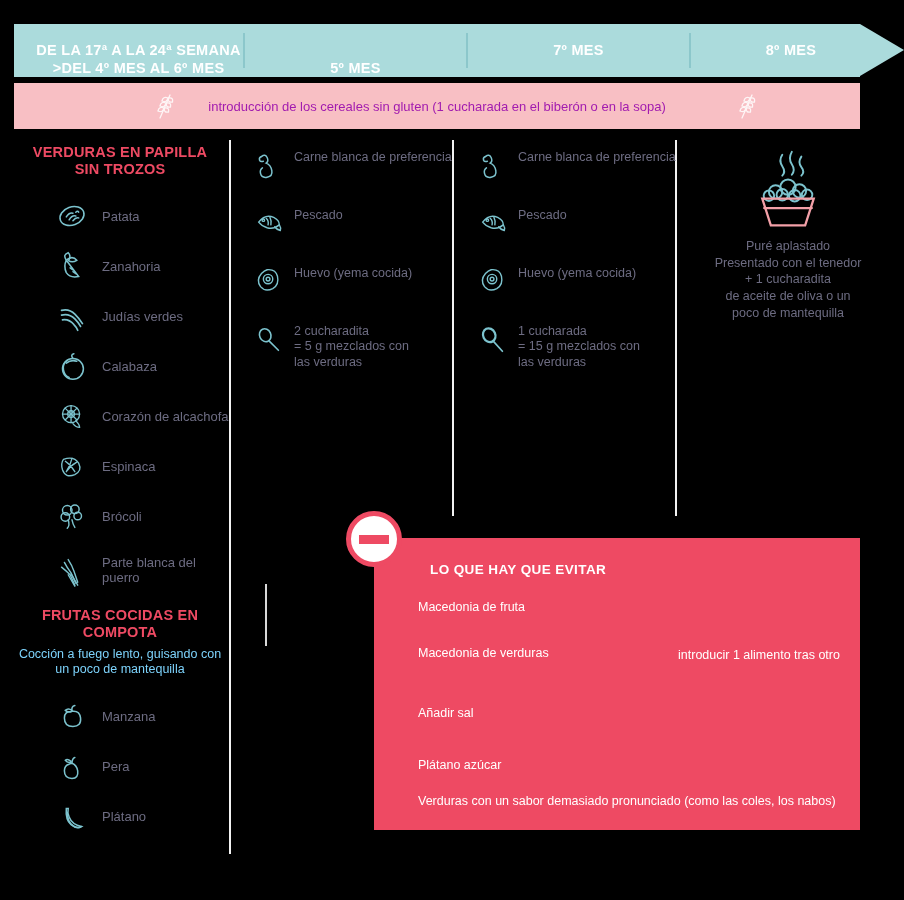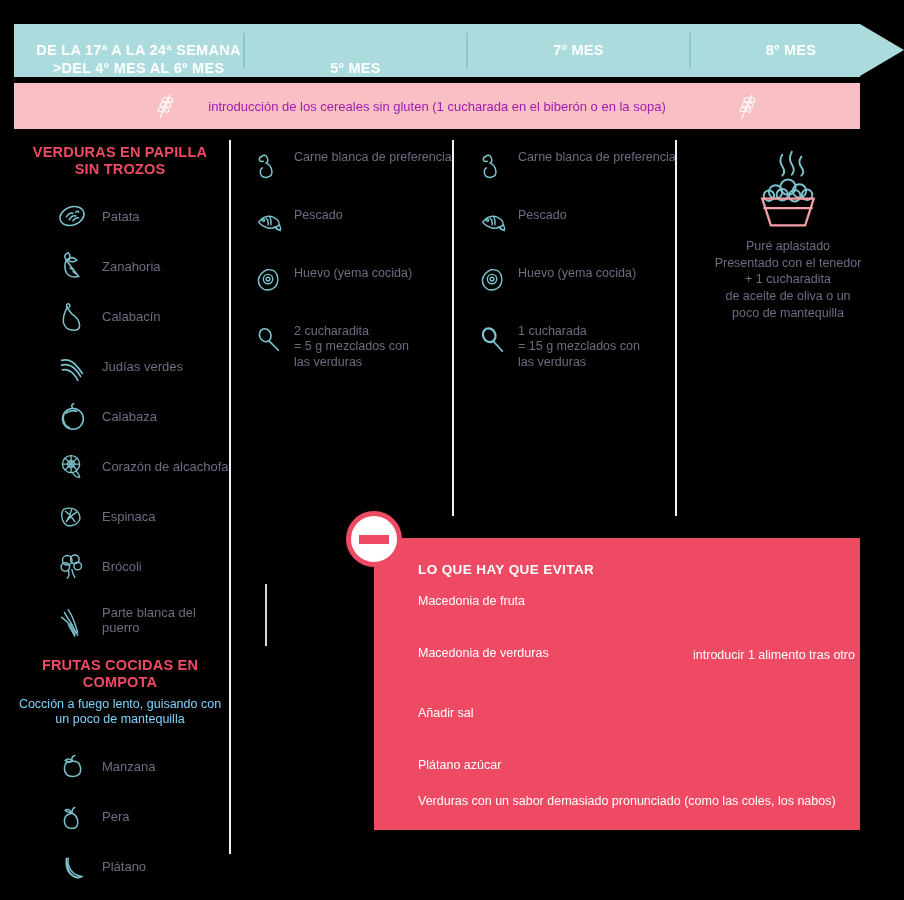--- a/index.html
+++ b/index.html
@@ -62,30 +62,30 @@
   .m-label{margin-left:8px;color:#6d6c82;font-size:12.5px;line-height:1.22;padding-top:2px;}
   .m-row.spoon{margin-top:16px;}
 
   
   .col-eight{position:absolute;left:690px;top:150px;width:196px;text-align:center;}
   .bowl-wrap{height:80px;display:flex;align-items:center;justify-content:center;}
   .eight-text{margin-top:8px;color:#6d6c82;font-size:12.5px;line-height:1.33;}
 
   
   .avoid-panel{position:absolute;left:374px;top:538px;width:486px;height:292px;background:#ee4a63;}
-  .avoid-title{position:absolute;left:44px;top:24px;color:#fff;font-weight:bold;font-size:13.5px;letter-spacing:.4px;}
+  .avoid-title{position:absolute;left:56px;top:24px;color:#fff;font-weight:bold;font-size:13.5px;letter-spacing:.4px;}
   .avoid-items{position:absolute;left:44px;top:56px;width:200px;}
   .avoid-item{color:#fff;font-size:12.5px;line-height:1.25;}
-  .avoid-item.i0{position:absolute;top:0;}
+  .avoid-item.i0{position:absolute;top:6px;}
   .avoid-item.i1{position:absolute;top:52px;}
   .avoid-item.i2{position:absolute;top:112px;}
   .avoid-item.i3{position:absolute;top:164px;}
   .avoid-wide{position:absolute;left:44px;top:256px;color:#fff;font-size:12.5px;}
   .avoid-sep{position:absolute;left:265px;top:584px;width:1.5px;height:62px;background:#fff;opacity:.85;}
-  .avoid-note{position:absolute;left:300px;top:110px;width:200px;text-align:center;color:#fff;font-size:12.5px;}
+  .avoid-note{position:absolute;left:285px;top:110px;width:200px;text-align:center;color:#fff;font-size:12.5px;}
   .stop-sign{position:absolute;left:346px;top:511px;width:56px;height:56px;border-radius:50%;
     background:#fff;border:5px solid #ee4a63;box-sizing:border-box;
     display:flex;align-items:center;justify-content:center;z-index:5;}
   .stop-bar{width:30px;height:9px;background:#ee4a63;}
 </style>
 </head>
 <body>
 
 <div id="page">
 
@@ -167,29 +167,20 @@
           <svg viewBox="0 0 40 40" width="38" height="38" fill="none" stroke="#7cc3ce" stroke-width="1.6" stroke-linecap="round">
             <path d="M14 14 L27 31 q-9 2 -13 -4 q-3 -7 0 -13z"></path>
             <path d="M14 14 q-4 -6 2 -8 q3 3 1 7"></path>
             <path d="M15 13 q6 -4 10 1 q-5 3 -9 0"></path>
             <path d="M18 22 l3 2 M21 26 l3 2"></path>
           </svg>
         </span>
         <span class="food-label">Zanahoria</span>
       </div>
 
-      <div class="food-row">
-        <span class="food-icon">
-          <svg viewBox="0 0 40 40" width="38" height="38" fill="none" stroke="#7cc3ce" stroke-width="1.6" stroke-linecap="round">
-            <path d="M15 11 q2 4 5 7 q8 5 8 12 q0 5 -6 5 q-9 0 -11 -8 q-1 -7 4 -16z"></path>
-            <path d="M15 11 q-2 -3 1 -4 q3 1 1 4"></path>
-          </svg>
-        </span>
-        <span class="food-label">Calabacín</span>
-      </div>
 
       <div class="food-row">
         <span class="food-icon">
           <svg viewBox="0 0 40 40" width="38" height="38" fill="none" stroke="#7cc3ce" stroke-width="1.8" stroke-linecap="round">
             <path d="M9 14 q8 -2 14 4 q5 5 8 10"></path>
             <path d="M9 19 q8 -2 14 4 q4 4 6 8"></path>
             <path d="M10 24 q7 -1 12 5 q3 3 4 6"></path>
           </svg>
         </span>
         <span class="food-label">Judías verdes</span>

